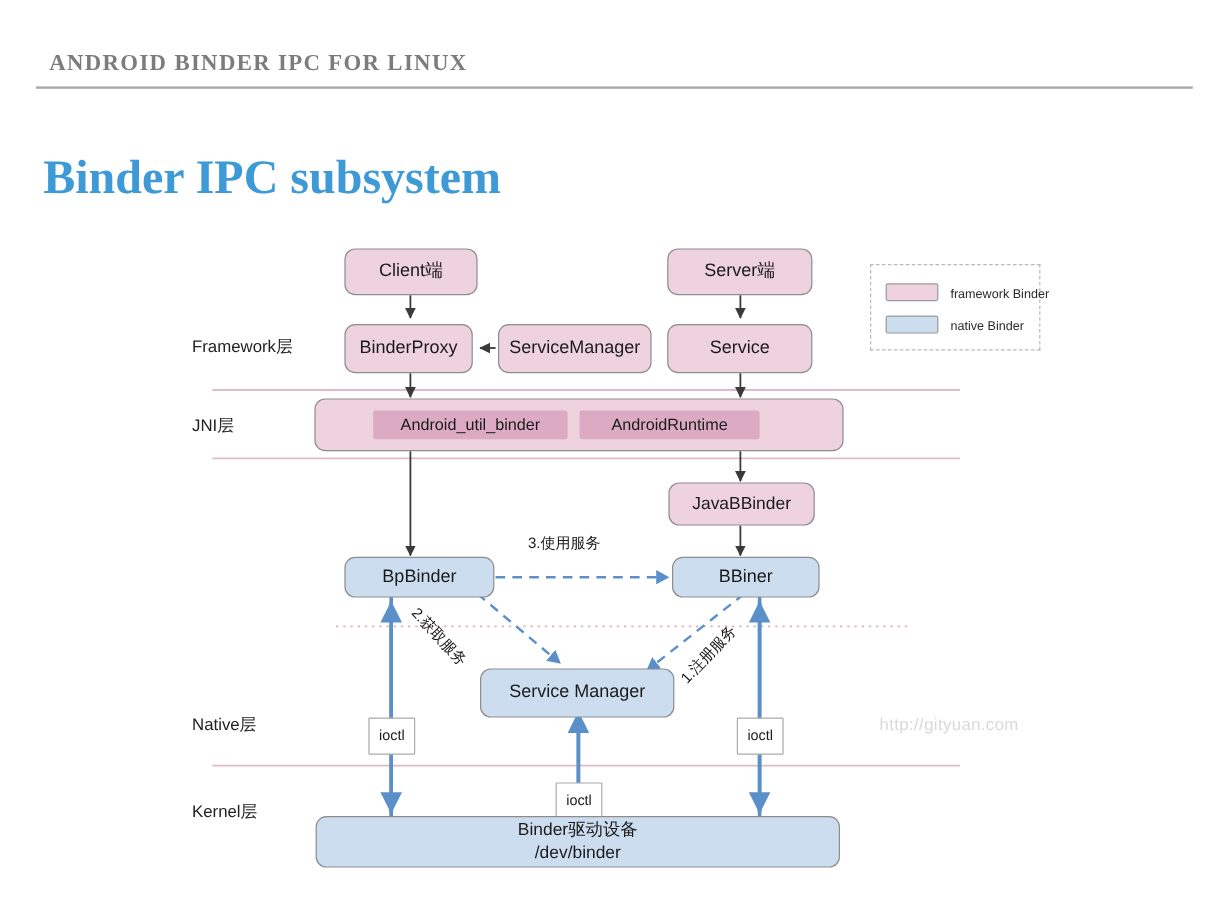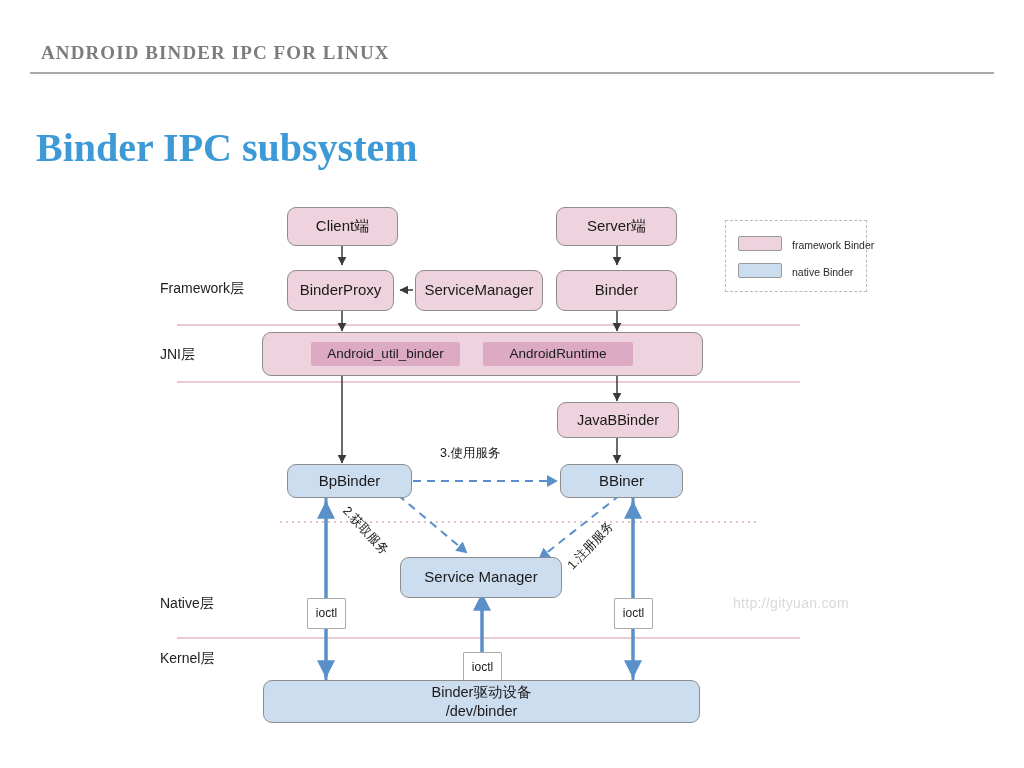--- a/index.html
+++ b/index.html
@@ -211,31 +211,31 @@
     <line x1="326" y1="305" x2="326" y2="487" stroke="#5b8fc9" stroke-width="3" marker-end="url(#arrBlue)"></line>
     <line x1="633" y1="498" x2="633" y2="312" stroke="#5b8fc9" stroke-width="3" marker-end="url(#arrBlue)"></line>
     <line x1="633" y1="305" x2="633" y2="487" stroke="#5b8fc9" stroke-width="3" marker-end="url(#arrBlue)"></line>
     <line x1="482" y1="498" x2="482" y2="404" stroke="#5b8fc9" stroke-width="3" marker-end="url(#arrBlue)"></line>
     <line x1="482" y1="400" x2="482" y2="487" stroke="#5b8fc9" stroke-width="3" marker-end="url(#arrBlue)"></line>
   </svg>
 
   <div class="layer-label" style="left:160px; top:90px;">Framework层</div>
   <div class="layer-label" style="left:160px; top:156px;">JNI层</div>
   <div class="layer-label" style="left:160px; top:405px;">Native层</div>
-  <div class="layer-label" style="left:160px; top:460px;">Kernel层</div>
+  <div class="layer-label" style="left:160px; top:478px;">Kernel层</div>
 
   <div class="node pink" style="left:287px; top:17px; width:111px; height:39px; font-size:15px;">Client端</div>
   <div class="node pink" style="left:556px; top:17px; width:121px; height:39px; font-size:15px;">Server端</div>
 
   <div class="node pink" style="left:287px; top:80px; width:107px; height:41px; font-size:15px;">BinderProxy</div>
   <div class="node pink" style="left:415px; top:80px; width:128px; height:41px; font-size:15px;">ServiceManager</div>
-  <div class="node pink" style="left:556px; top:80px; width:121px; height:41px; font-size:15px;">Binder</div>
+  <div class="node pink" style="left:556px; top:80px; width:121px; height:41px; font-size:15px;">Service</div>
 
   <div class="node pink" style="left:262px; top:142px; width:441px; height:44px;"></div>
-  <div class="node jni-inner" style="left:311px; top:152px; width:149px; height:24px; font-size:13.5px;">Android_util_binder</div>
+  <div class="node jni-inner" style="left:311px; top:152px; width:162px; height:24px; font-size:13.5px;">Android_util_binder</div>
   <div class="node jni-inner" style="left:483px; top:152px; width:150px; height:24px; font-size:13.5px;">AndroidRuntime</div>
 
   <div class="node pink" style="left:557px; top:212px; width:122px; height:36px; font-size:14.5px;">JavaBBinder</div>
 
   <div class="node blue" style="left:287px; top:274px; width:125px; height:34px; font-size:15px;">BpBinder</div>
   <div class="node blue" style="left:560px; top:274px; width:123px; height:34px; font-size:15px;">BBiner</div>
   <div class="node blue" style="left:400px; top:367px; width:162px; height:41px; font-size:15px;">Service Manager</div>
 
   <div class="edge-label" style="left:440px; top:255px;">3.使用服务</div>
   <div class="edge-label rot-a" style="left:351px; top:313px;">2.获取服务</div>

